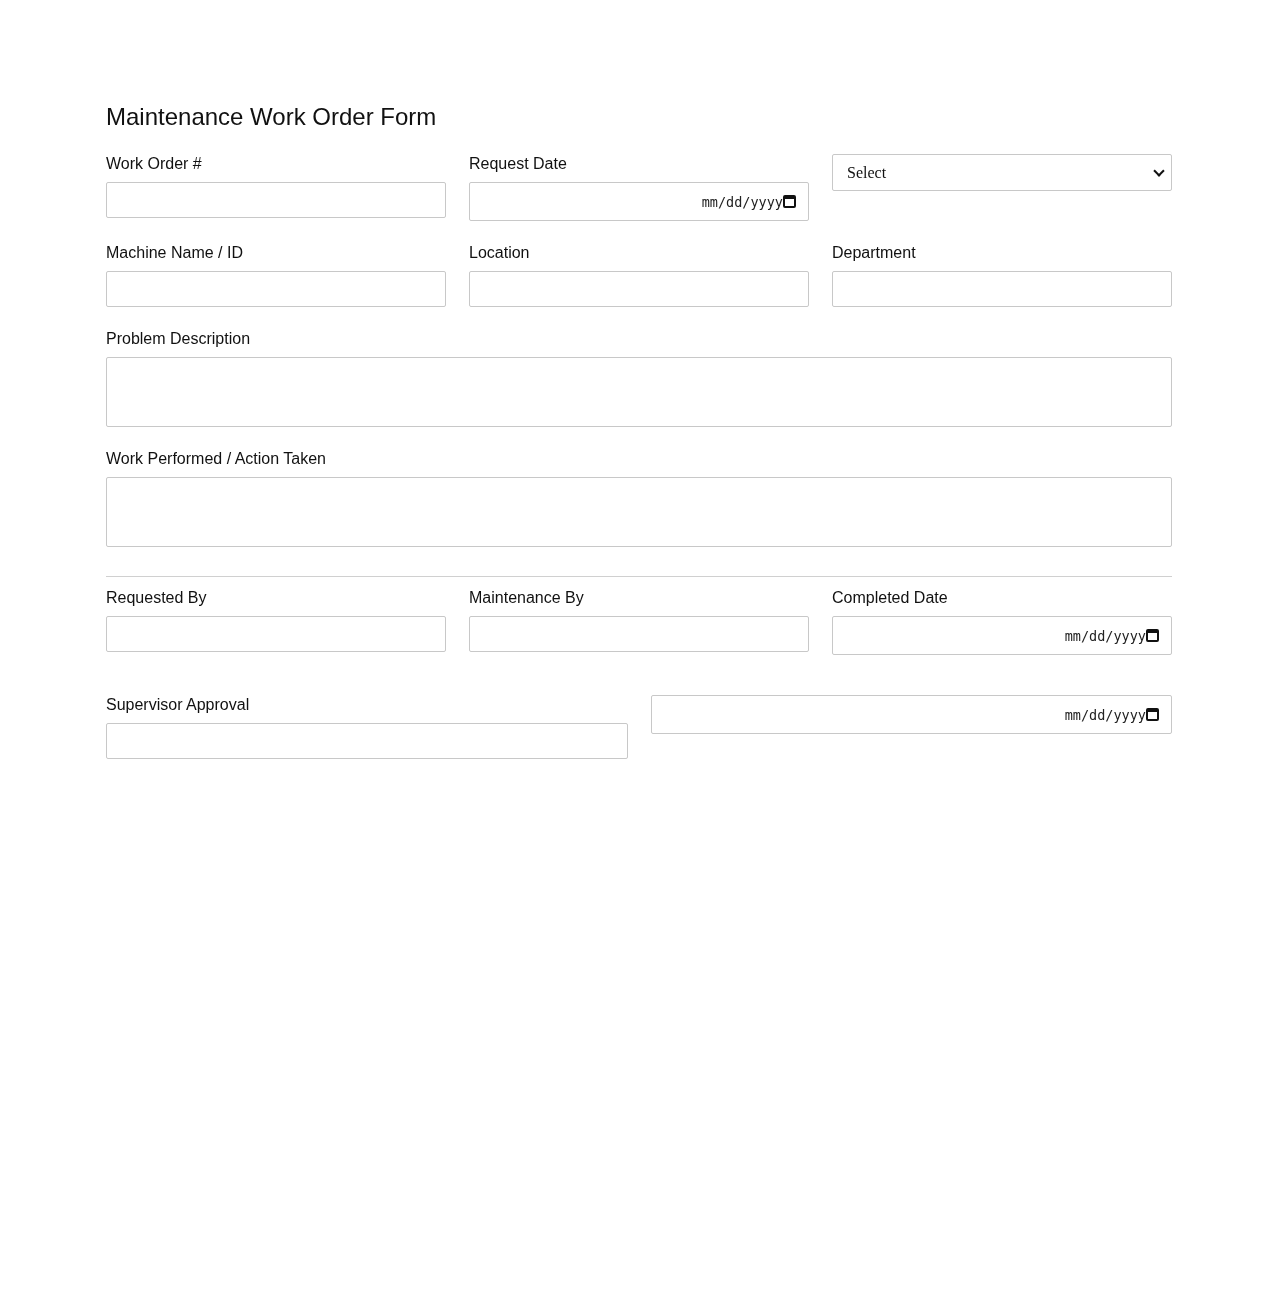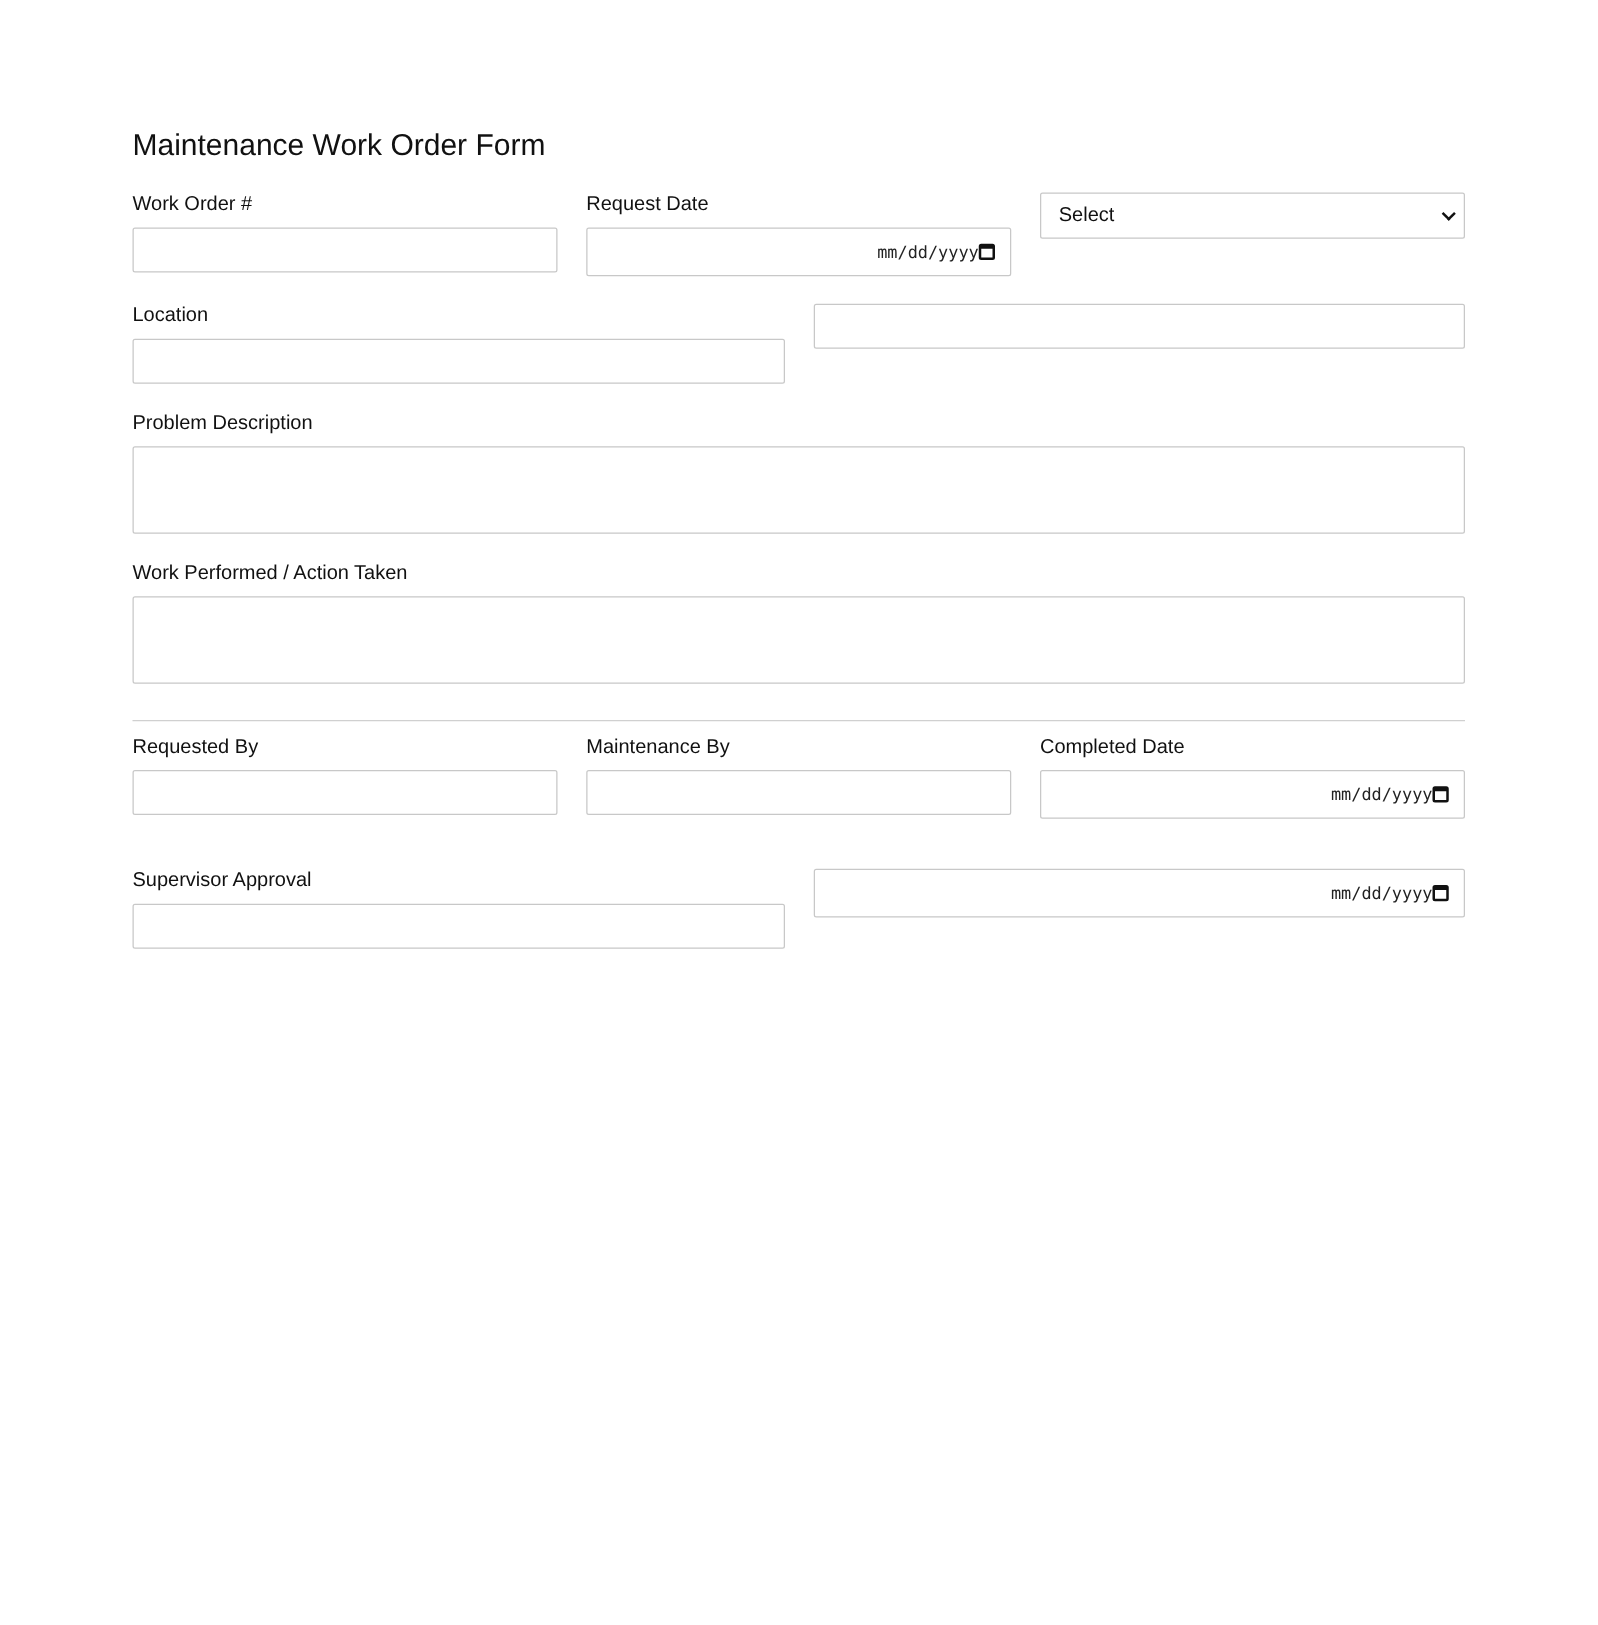--- a/index.html
+++ b/index.html
@@ -2,21 +2,21 @@
 <html><head>
 <meta charset="utf-8">
 <style>
   html, body { margin: 0; padding: 0; background: #ffffff; }
   body { width: 1278px; height: 1300px; font-family: "Liberation Sans", sans-serif; color: #111; }
   .form { position: absolute; left: 106px; top: 100px; width: 1066px; }
   h1 { margin: 0; font-size: 24px; font-weight: normal; position: absolute; top: 3px; left: 0; white-space: nowrap; }
   .row { position: absolute; left: 0; width: 1066px; display: flex; gap: 23px; }
   .field { flex: 1; display: flex; flex-direction: column; }
   .field label { font-size: 16px; height: 20px; line-height: 20px; margin-bottom: 8px; white-space: nowrap; }
-  .box { box-sizing: border-box; border: 1px solid #c8c8c8; border-radius: 2px; background: #fff; height: 36px; }
+  .box { box-sizing: border-box; border: 1px solid #c8c8c8; border-radius: 2px; background: #fff; height: 36px; font-family: Liberation Serif, serif; }
   .date { height: 39px; display: flex; align-items: center; justify-content: flex-end; padding: 0 12px 0 11px; font-family: "DejaVu Sans Mono", monospace; font-size: 13.5px; color: #222; }
   .cal { width: 13px; height: 13px; border: 2px solid #111; border-top-width: 4px; border-radius: 2px; box-sizing: border-box; }
   .select { height: 37px; display: flex; align-items: center; justify-content: space-between; padding: 0 8px 0 14px; font-size: 16px; }
   .chev { width: 6px; height: 6px; border-right: 2px solid #111; border-bottom: 2px solid #111; transform: rotate(45deg); margin-top: -4px; }
   .ta { height: 70px; }
   .divider { position: absolute; left: 0; top: 476px; width: 1066px; height: 1px; background: #d0d0d0; }
 </style>
 </head>
 <body>
 
@@ -38,24 +38,29 @@
     <div class="field">
       <div class="box select">
         <span>Select</span>
         <span class="chev"></span>
       </div>
     </div>
   </div>
 
   <div class="row" style="top:143px;">
     <div class="field">
+      <label>Machine Name / ID</label>
+      <div class="box"></div>
+    </div>
+    <div class="field">
       <label>Location</label>
       <div class="box"></div>
     </div>
     <div class="field">
+      <label>Department</label>
       <div class="box"></div>
     </div>
   </div>
 
   <div class="row" style="top:229px;">
     <div class="field">
       <label>Problem Description</label>
       <div class="box ta"></div>
     </div>
   </div>

